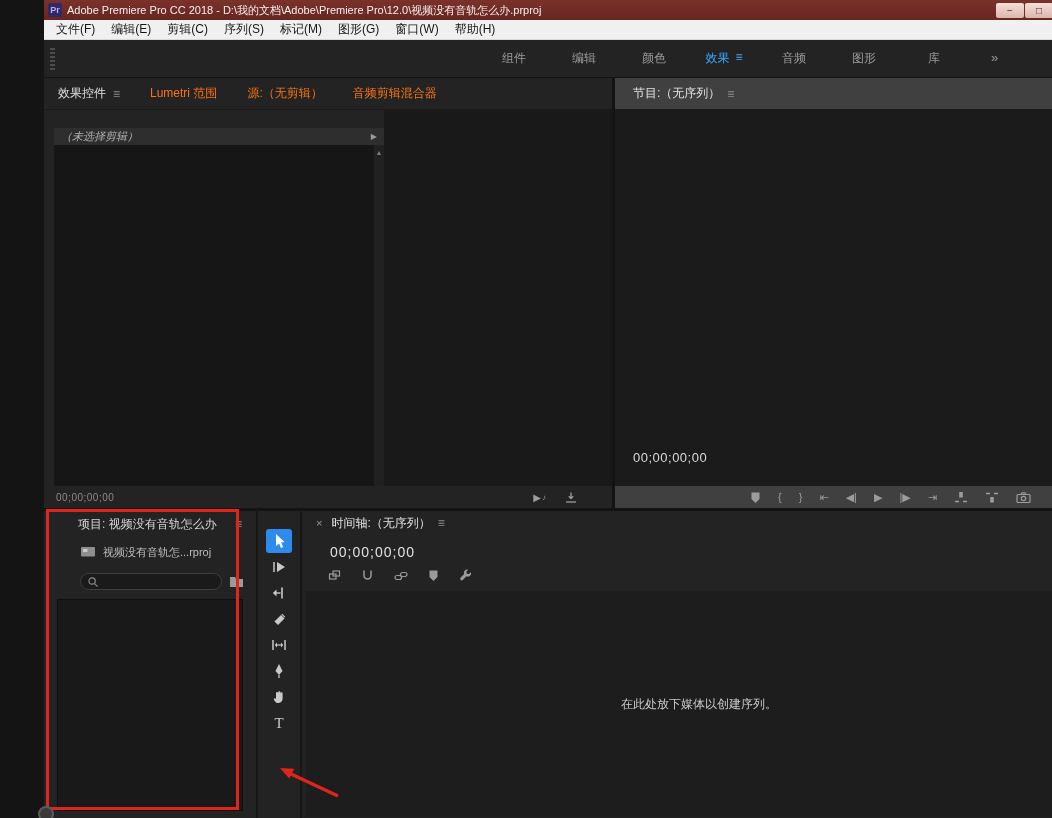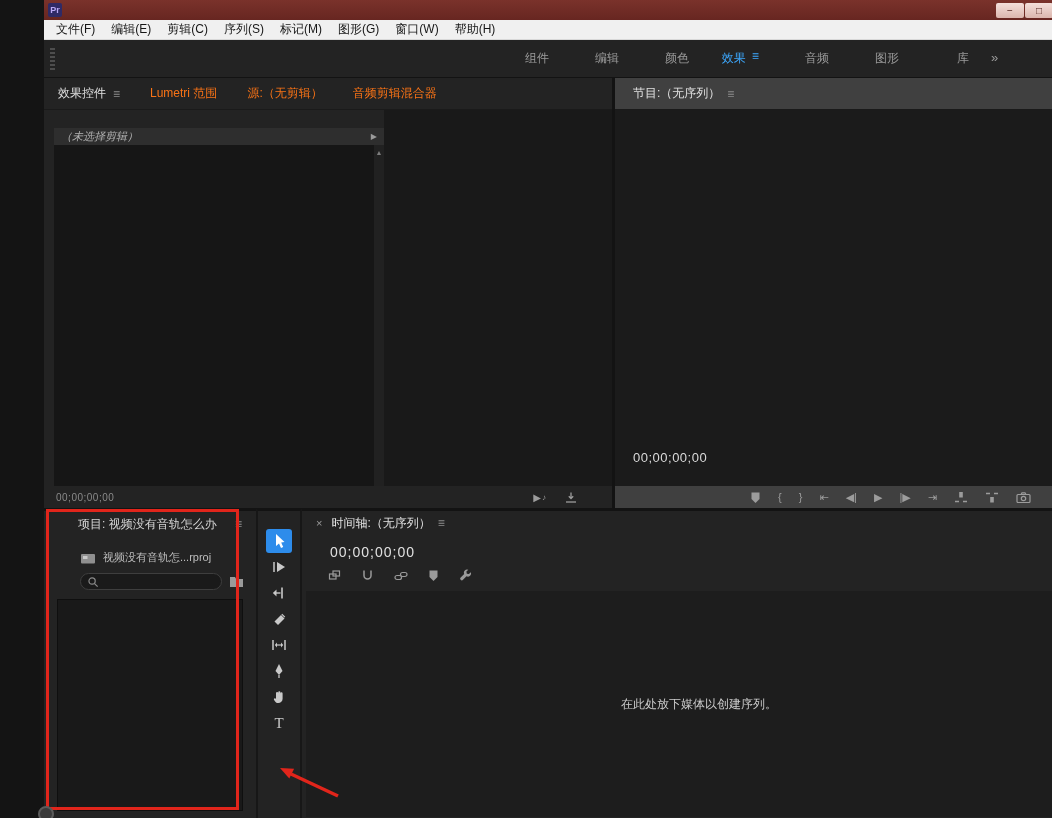--- a/index.html
+++ b/index.html
@@ -22,21 +22,21 @@
   .menubar { position:absolute; left:0; top:20px; width:1052px; height:20px; background:#f0f0f0;
     display:flex; align-items:center; padding-left:4px; border-bottom:1px solid #d8d8d8; }
   .menu-item { font-size:12px; color:#161616; padding:0 8px; height:100%; display:flex; align-items:center; }
 
   
   .workspacebar { position:absolute; left:0; top:40px; width:1052px; height:38px; background:#232323;
     border-bottom:1px solid #131313; display:flex; align-items:center; }
   .ws-grip { position:absolute; left:6px; top:8px; width:5px; height:22px;
     background:repeating-linear-gradient(to bottom,#4d4d4d 0 2px,transparent 2px 4px); }
   .ws-tabs { display:flex; margin-left:435px; }
-  .ws-tab { width:70px; text-align:center; font-size:12px; color:#9a9a9a; display:flex; justify-content:flex-end; gap:6px;font-family:Liberation Mono, monospace; }
+  .ws-tab { width:70px; text-align:center; font-size:12px; color:#9a9a9a; display:flex; justify-content:center; gap:6px; }
   .ws-tab.active { color:#3da9ff; }
   .ws-overflow { color:#9a9a9a; font-size:13px; margin-left:22px; }
 
   
   .effects-panel { position:absolute; left:0; top:78px; width:568px; height:430px; background:#232323; }
   .panel-tabs { height:32px; display:flex; align-items:center; padding-left:14px; gap:30px; border-bottom:1px solid #1a1a1a; }
   .panel-tab { font-size:12px; color:#f97316; display:flex; gap:7px; align-items:center; white-space:nowrap; }
   .panel-tab.active { color:#e0e0e0; }
   .hamburger { color:#8c8c8c; font-size:12px; }
   .effects-right { position:absolute; left:340px; top:32px; width:228px; height:376px; background:#191919; }
@@ -61,21 +61,21 @@
   .program-tc-right { position:absolute; left:462px; top:340px; color:#8a8a8a; font-size:13px; white-space:nowrap; }
   .program-transport { position:absolute; left:0; bottom:0; width:481px; height:22px; display:flex; align-items:center;
     justify-content:center; gap:17px; color:#9c9c9c; padding-left:70px; }
   .tbtn { font-size:11px; display:flex; align-items:center; line-height:1; }
 
   
   .project-panel { position:absolute; left:0; top:508px; width:212px; height:310px; background:#232323; border-top:3px solid #131313;padding-left:24px; }
   .project-header { height:26px; display:flex; align-items:center; padding:0 14px 0 10px; }
   .project-title { font-size:12px; color:#d6d6d6; white-space:nowrap; overflow:hidden; }
   .project-header .hamburger { margin-left:auto; }
-  .project-item { display:flex; align-items:flex-end; gap:7px; padding-left:12px; height:20px; margin-top:8px; color:#9a9a9a; }
+  .project-item { display:flex; align-items:flex-start; gap:7px; padding-left:12px; height:20px; margin-top:8px; color:#9a9a9a; }
   .project-item-label { color:#bdbdbd; font-size:11px; white-space:nowrap; }
   .project-search-row { display:flex; align-items:center; margin:8px 12px 0; }
   .search-box { width:142px; height:17px; background:#1a1a1a; border:1px solid #3e3e3e; border-radius:9px;
     display:flex; align-items:center; padding:0 6px; gap:4px; color:#8a8a8a; }
   .search-input { flex:1; background:transparent; border:none; outline:none; color:#cccccc; font-size:11px; min-width:0; }
   .search-side-icon { margin-left:auto; color:#9a9a9a; display:flex; }
   .project-list { position:absolute; left:13px; top:88px; width:186px; height:212px; background:#191919; border:1px solid #0f0f0f; }
 
   
   .tools-panel { position:absolute; left:212px; top:508px; width:46px; height:310px; background:#232323;
@@ -104,20 +104,21 @@
 
   svg.ic { display:block; }
 </style>
 </head>
 <body>
 
 <div class="stage">
 
   <div class="titlebar">
     <div class="app-icon">Pr</div>
+    <div class="titlebar-title">Adobe Premiere Pro CC 2018 - D:\我的文档\Adobe\Premiere Pro\12.0\视频没有音轨怎么办.prproj</div>
     <div class="window-controls">
       <div class="win-btn">−</div>
       <div class="win-btn">□</div>
       <div class="win-btn close">×</div>
     </div>
   </div>
 
   <div class="menubar">
     <span class="menu-item">文件(F)</span>
     <span class="menu-item">编辑(E)</span>

